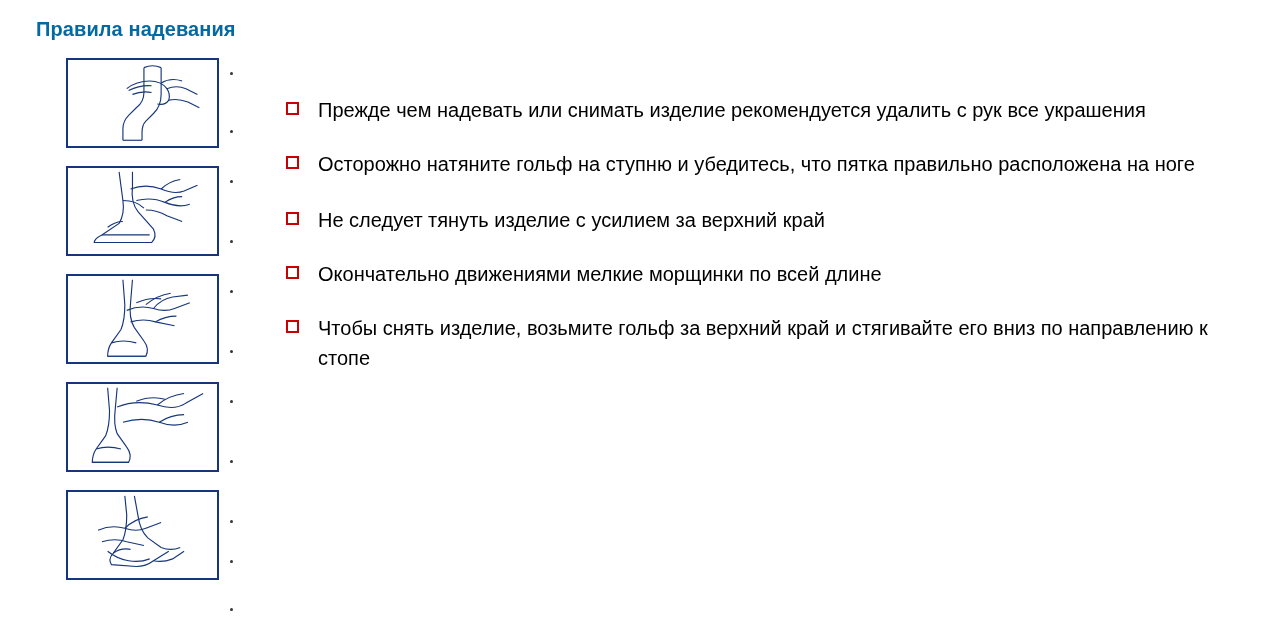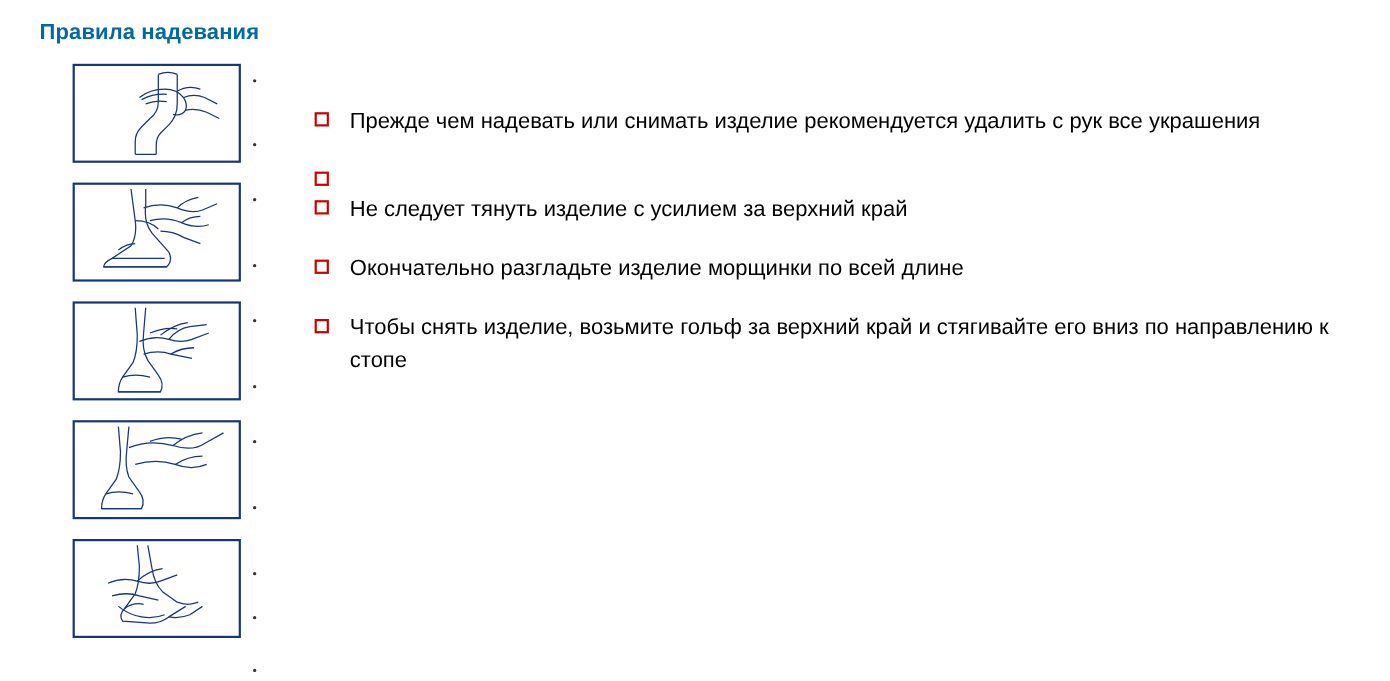--- a/index.html
+++ b/index.html
@@ -206,35 +206,36 @@
     <div class="item">
       <span class="sq"></span>
       <span>Прежде чем надевать или снимать изделие рекомендуется удалить с рук все украшения</span>
     </div>
     <div class="gap-sm"></div>
 
     <div class="gap-md"></div>
 
     <div class="item">
       <span class="sq"></span>
+      <span>Осторожно натяните гольф на ступню и убедитесь, что пятка правильно расположена на ноге</span>
     </div>
 
     <div class="gap-lg"></div>
 
     <div class="gap-sm"></div>
     <div class="item">
       <span class="sq"></span>
       <span>Не следует тянуть изделие с усилием за верхний край</span>
     </div>
 
     <div class="gap-lg"></div>
 
     <div class="item">
       <span class="sq"></span>
-      <span>Окончательно разгладьте изделие морщинки по всей длине</span>
+      <span>Окончательно движениями мелкие морщинки по всей длине</span>
     </div>
 
     <div class="gap-lg"></div>
 
     <div class="item">
       <span class="sq"></span>
       <span>Чтобы снять изделие, возьмите гольф за верхний край и стягивайте его вниз по направлению к стопе</span>
     </div>
 
   </div>

